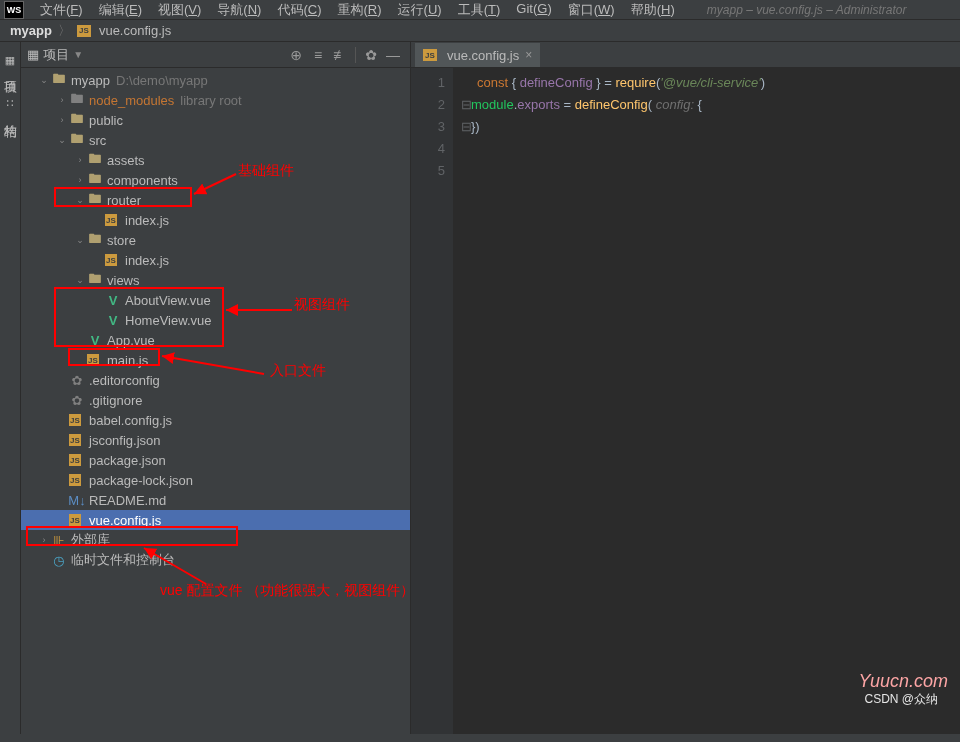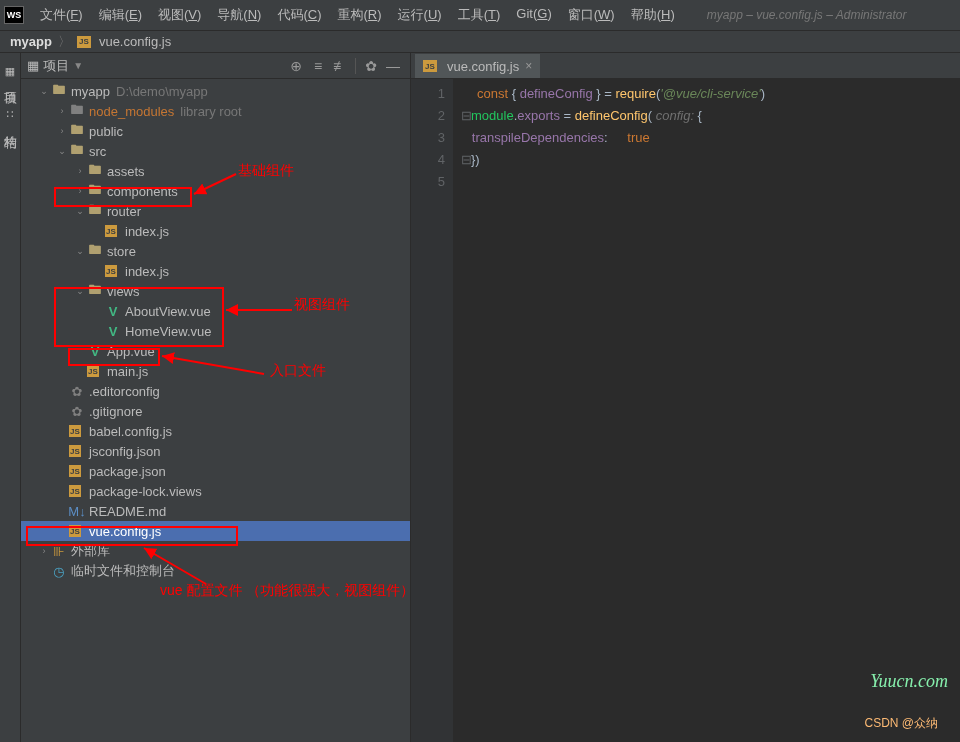--- a/index.html
+++ b/index.html
@@ -1,17 +1,17 @@
 <!DOCTYPE html>
 <html><head>
 <meta charset="utf-8">
 <style>
 * { margin: 0; padding: 0; box-sizing: border-box; font-family: "Microsoft YaHei", "Segoe UI", sans-serif; font-size: 13px; }
 body { width: 960px; height: 742px; background: #3c3f41; color: #bbbbbb; overflow: hidden; position: relative; }
-.menu-bar { height: 31px; background: #3c3f41; display: flex; align-items: center; padding: 0 4px; border-bottom: 1px solid #2b2b2b; }
+.menu-bar { height: 20px; background: #3c3f41; display: flex; align-items: center; padding: 0 4px; border-bottom: 1px solid #2b2b2b; }
 .menu-bar .logo { width: 20px; height: 18px; background: #000; color: #fff; font-size: 9px; font-weight: bold; display: flex; align-items: center; justify-content: center; margin-right: 8px; border: 1px solid #666; }
 .menu-bar .menu-item { padding: 2px 8px; color: #bbbbbb; cursor: pointer; }
 .menu-bar .menu-item u { text-decoration: underline; }
 .menu-bar .title-info { color: #777; margin-left: 24px; font-style: italic; font-size: 12px; }
 .breadcrumb { height: 22px; background: #3c3f41; display: flex; align-items: center; padding: 0 6px; border-bottom: 1px solid #2b2b2b; }
 .breadcrumb .crumb { color: #bbb; padding: 2px 4px; display: flex; align-items: center; gap: 4px; }
 .breadcrumb .crumb strong { color: #ddd; }
 .breadcrumb .chevron { color: #777; padding: 0 2px; }
 .js-icon { width: 14px; height: 12px; background: #cc9a3e; color: #3c3f41; font-size: 8px; font-weight: bold; display: inline-flex; align-items: center; justify-content: center; margin-right: 4px; }
 .main-layout { display: flex; height: calc(742px - 50px); }
@@ -46,22 +46,22 @@
 .gutter { width: 42px; background: #313335; color: #606366; text-align: right; padding: 4px 8px 0 0; line-height: 22px; }
 .code-content { flex: 1; padding: 4px 0 0 8px; line-height: 22px; }
 .code-line { white-space: pre; color: #a9b7c6; }
 .kw { color: #cc7832; margin-left: 16px; }
 .str { color: #6a8759; font-style: italic; }
 .prop { color: #9876aa; }
 .fn { color: #ffc66d; }
 .ident { color: #22c55e; }
 .hint { color: #707070; font-style: italic; }
 .fold { display: inline-block; width: 10px; color: #606366; }
-.watermark { position: absolute; bottom: 50px; right: 12px; color: #86efac; font-size: 18px; font-family: Liberation Serif, serif; font-style: italic; }
-.csdn { position: absolute; bottom: 10px; right: 22px; color: #fdba74; font-size: 12px; margin-left: 17px; }
+.watermark { position: absolute; bottom: 50px; right: 12px; color: #fca5a5; font-size: 18px; font-family: Liberation Sans, sans-serif; font-style: italic; }
+.csdn { position: absolute; bottom: 34px; right: 22px; color: #e5e5e5; font-size: 12px; margin-left: 17px; }
 .annotation { position: absolute; color: #ff0000; font-size: 14px; font-weight: 500; pointer-events: none; z-index: 100; }
 .red-box { position: absolute; border: 2px solid #ff0000; pointer-events: none; z-index: 99; }
 svg.arrow { position: absolute; pointer-events: none; z-index: 100; }
 </style>
 </head>
 <body>
 
 <div class="menu-bar">
   <div class="logo">WS</div>
   <div id="menu-items" style="display: flex;">
@@ -243,21 +243,21 @@
             <span class="js-icon">JS</span>
           </span>
           <span class="label" style="">package.json</span>
         </div>
         <div class="tree-row">
           <span class="indent" style="width:34px"></span>
           <span class="expander"></span>
           <span class="icon">
             <span class="js-icon">JS</span>
           </span>
-          <span class="label" style="">package-lock.views</span>
+          <span class="label" style="">package-lock.json</span>
         </div>
         <div class="tree-row">
           <span class="indent" style="width:34px"></span>
           <span class="expander"></span>
           <span class="icon markdown-icon">M↓</span>
           <span class="label" style="">README.md</span>
         </div>
         <div class="tree-row selected">
           <span class="indent" style="width:34px"></span>
           <span class="expander"></span>
@@ -293,21 +293,20 @@
       <div class="gutter" id="gutter">
           <div>1</div>
           <div>2</div>
           <div>3</div>
           <div>4</div>
           <div>5</div>
         </div>
       <div class="code-content">
         <div class="code-line"><span class="kw">const</span> { <span class="prop">defineConfig</span> } = <span class="fn">require</span>(<span class="str">'@vue/cli-service'</span>)</div>
         <div class="code-line"><span class="fold">⊟</span><span class="ident">module</span>.<span class="prop">exports</span> = <span class="fn">defineConfig</span>( <span class="hint">config:</span> {</div>
-        <div class="code-line">   <span class="prop">transpileDependencies</span>: <span class="kw">true</span></div>
         <div class="code-line"><span class="fold">⊟</span>})</div>
         <div class="code-line"> </div>
       </div>
     </div>
   </div>
 </div>
 
 <div class="red-box" style="left:54px; top:187px; width:138px; height:20px;"></div>
 <div class="red-box" style="left:54px; top:287px; width:170px; height:60px;"></div>
 <div class="red-box" style="left:68px; top:348px; width:92px; height:18px;"></div>

